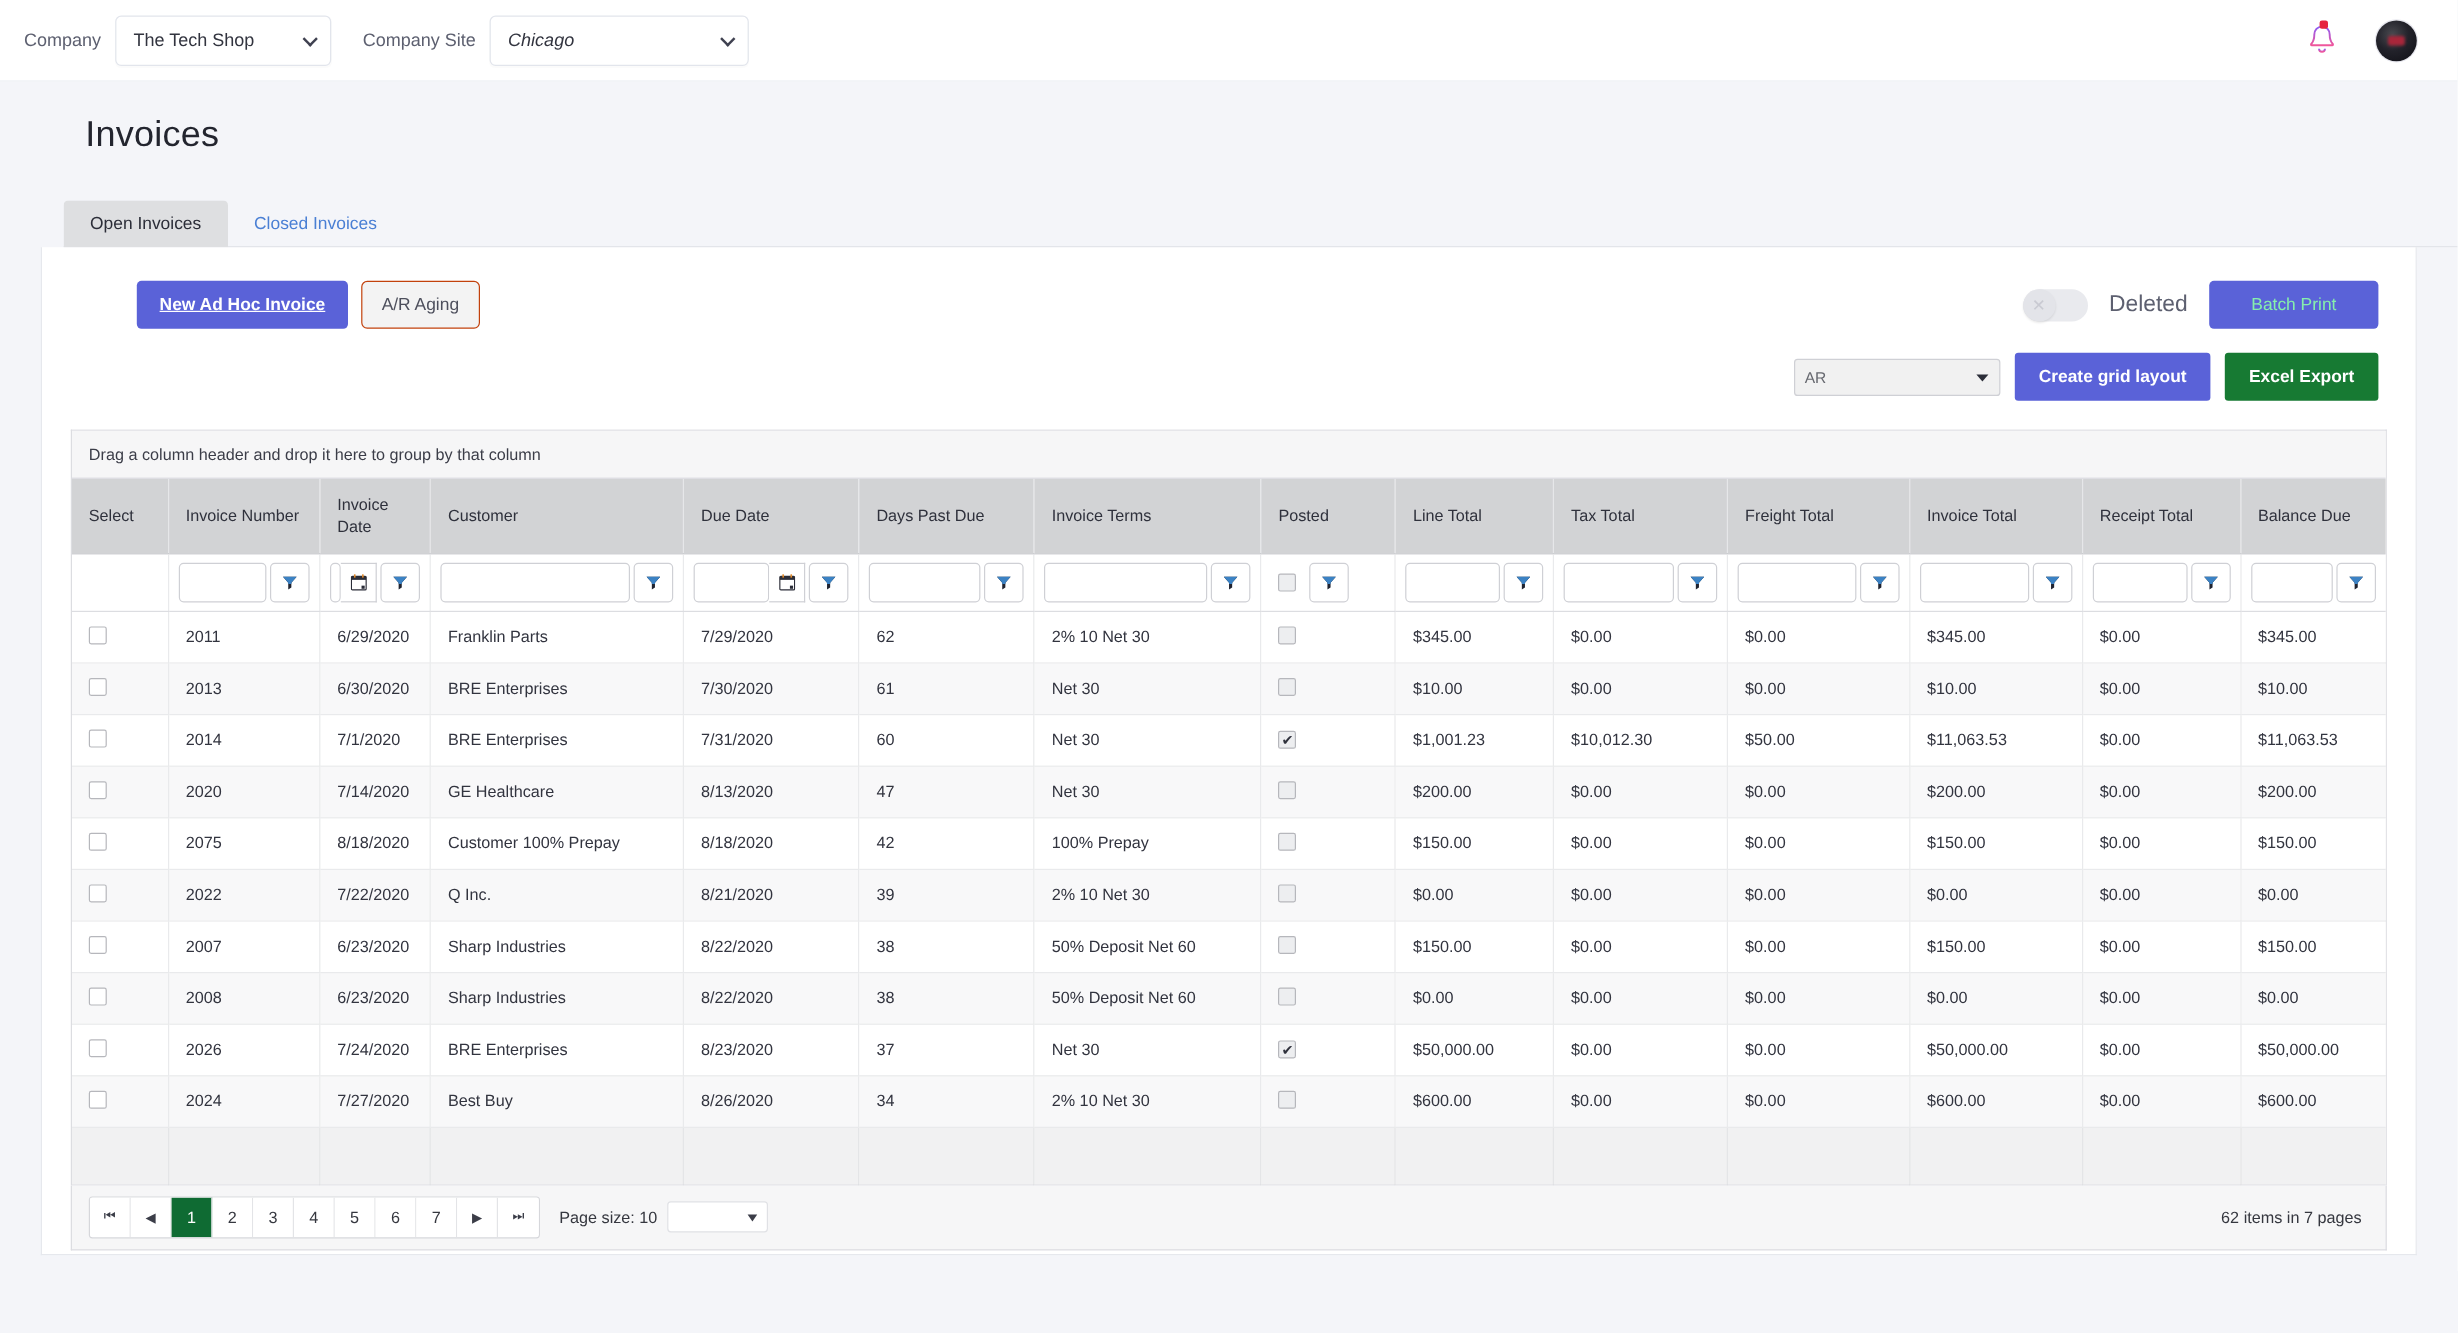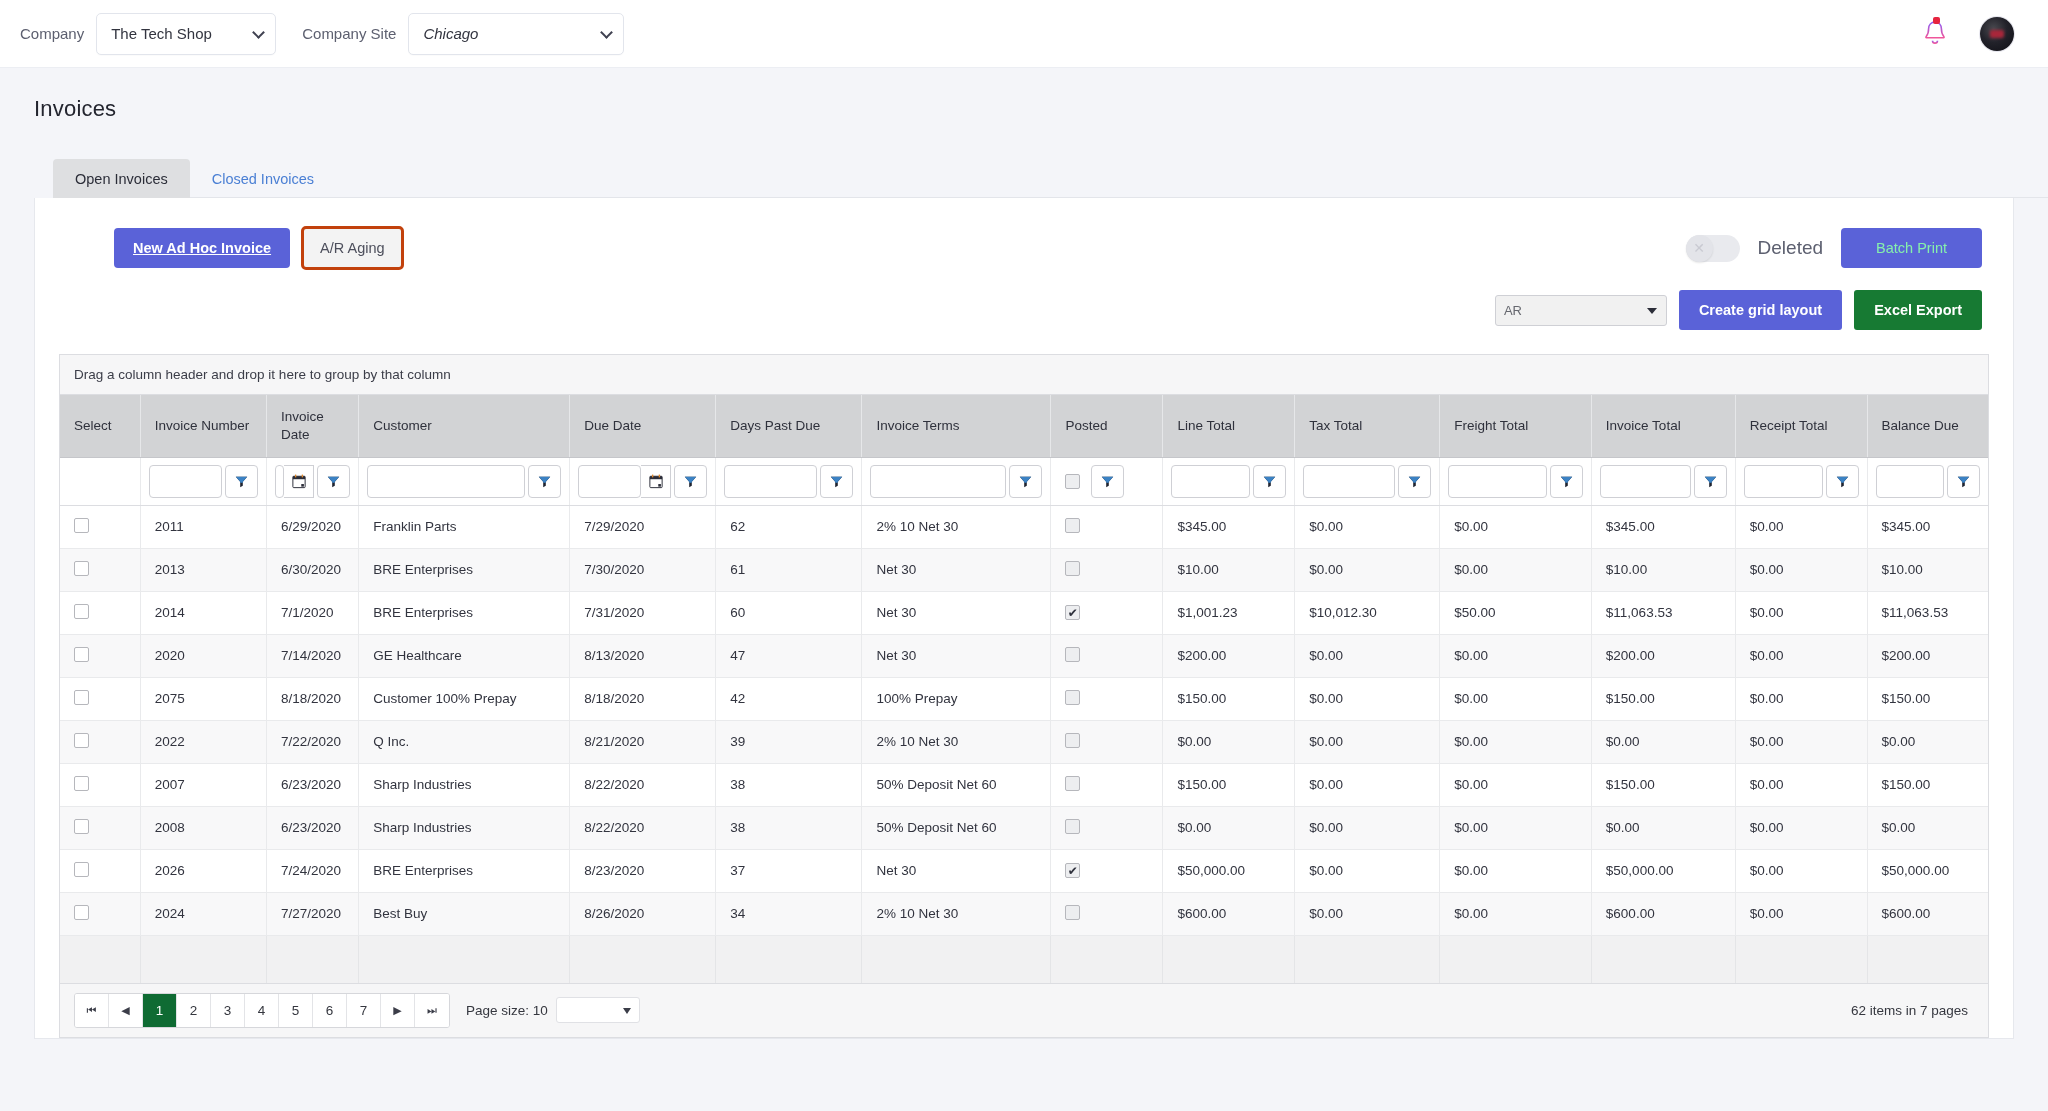--- a/index.html
+++ b/index.html
@@ -51,22 +51,22 @@
     background:radial-gradient(circle at 40% 35%, #4a4a50 0%, #22222a 45%, #0e0e14 100%);
     box-shadow:0 0 0 1px #e6e6ee;
     display:flex;align-items:center;justify-content:center;
     overflow:hidden;
   }
   .avatar .spark{ width:14px;height:8px;background:#a8263a;border-radius:2px;filter:blur(1.5px);}
 
   
   .page{ padding:0 0 0 0; }
   .page-title{
-    font-size:22px; font-weight:400; color:#23252f;
-    padding:28px 0 0 34px; letter-spacing:.2px;
+    font-size:30px; font-weight:400; color:#23252f;
+    padding:28px 0 0 34px; letter-spacing:.2px;margin-left:37px;
   }
 
   .tabs{
     margin:36px 0 0 53px;
     display:flex; align-items:flex-end;
     border-bottom:1px solid #e3e5ea;
     position:relative;
   }
   .tab{
     padding:11px 21px 11px 21px;
@@ -96,21 +96,21 @@
   }
   .btn{
     border:none; cursor:pointer;
     font-family:"Liberation Sans", sans-serif;
     font-size:14.5px;
     border-radius:4px;
     white-space:nowrap;
   }
   .btn-primary{ background:#5a62d8; color:#fff; padding:12px 19px; font-weight:700;text-decoration:underline; }
   .btn-light{
-    background:#f3f3f3; color:#4d4f5c; border:3px solid #c2410c;
+    background:#f3f3f3; color:#4d4f5c; border:1px solid #c2410c;
     padding:11px 16px; margin-left:11px; border-radius:5px;text-align:center;
   }
   .toolbar-right{ margin-left:auto; display:flex; align-items:center; gap:18px; padding-right:7px;}
   .switch{
     width:54px;height:27px;border-radius:14px;background:#e9eaee;
     display:flex;align-items:center;position:relative;cursor:pointer;
   }
   .switch .knob{
     width:27px;height:27px;border-radius:50%;background:#e3e4e9;
     box-shadow:0 1px 2px rgba(0,0,0,.10);

